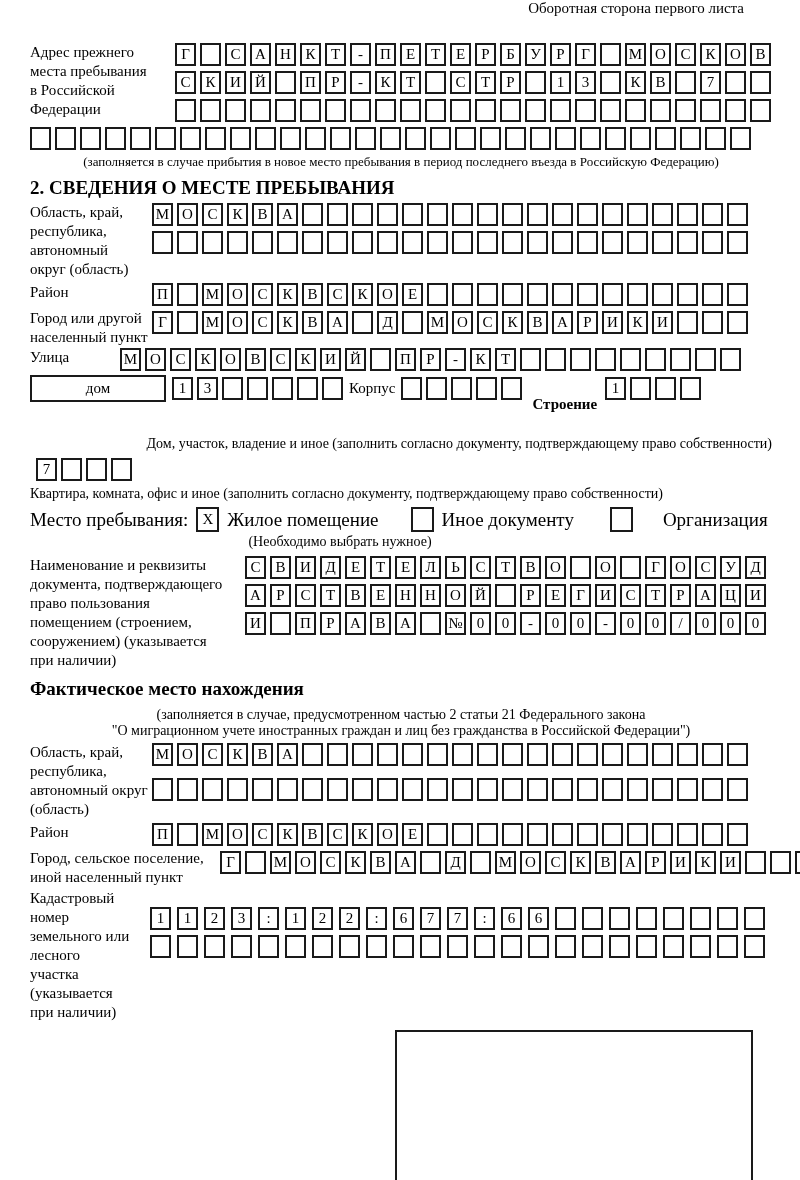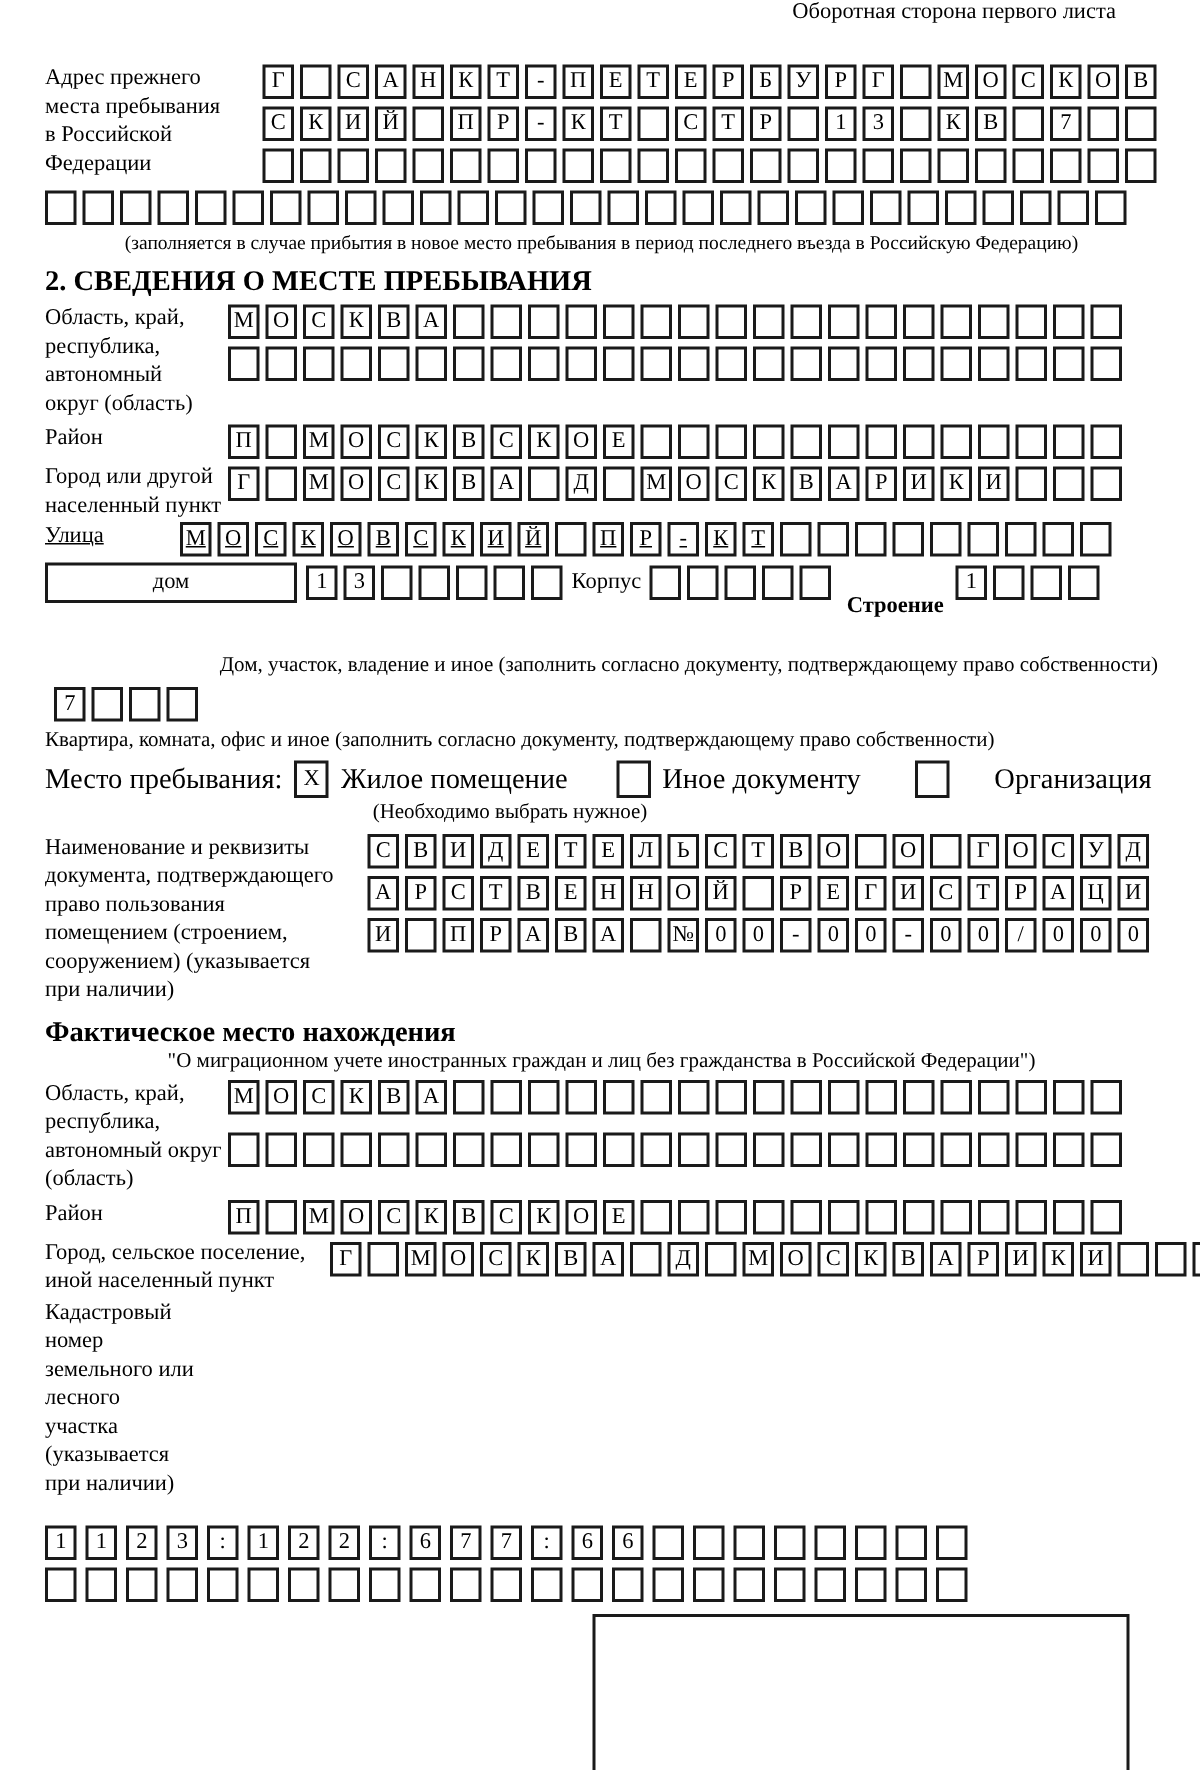--- a/index.html
+++ b/index.html
@@ -303,21 +303,21 @@
         <span class="cbox">Р</span>
         <span class="cbox">И</span>
         <span class="cbox">К</span>
         <span class="cbox">И</span>
         <span class="cbox"></span>
         <span class="cbox"></span>
         <span class="cbox"></span>
       </div>
   </div>
 
-  <div class="field" style="margin-top:1px;text-decoration:underline;">
+  <div class="field" style="margin-top:1px;">
     <div class="flabel w90">Улица</div>
     <div class="boxes">
         <span class="cbox">М</span>
         <span class="cbox">О</span>
         <span class="cbox">С</span>
         <span class="cbox">К</span>
         <span class="cbox">О</span>
         <span class="cbox">В</span>
         <span class="cbox">С</span>
         <span class="cbox">К</span>
@@ -335,21 +335,21 @@
         <span class="cbox"></span>
         <span class="cbox"></span>
         <span class="cbox"></span>
         <span class="cbox"></span>
         <span class="cbox"></span>
         <span class="cbox"></span>
       </div>
   </div>
 
   <div class="field" style="margin-top:4px;">
-    <div class="widefield" style="width:168px;justify-content:center;">
+    <div class="widefield" style="width:136px;justify-content:center;">
       <span>дом</span>
     </div>
     <div class="boxes" style="margin-left:6px; margin-top:2px;">
         <span class="cbox">1</span>
         <span class="cbox">3</span>
         <span class="cbox"></span>
         <span class="cbox"></span>
         <span class="cbox"></span>
         <span class="cbox"></span>
         <span class="cbox"></span>
@@ -467,20 +467,21 @@
           <span class="cbox">0</span>
           <span class="cbox">/</span>
           <span class="cbox">0</span>
           <span class="cbox">0</span>
           <span class="cbox">0</span>
         </div>
     </div>
   </div>
 
   <div class="sect-title" style="margin-top:8px;">Фактическое место нахождения</div>
+  <div class="note" style="margin-top:7px; font-size:14px;">(заполняется в случае, предусмотренном частью 2 статьи 21 Федерального закона</div>
   <div class="note" style="font-size:14px;">"О миграционном учете иностранных граждан и лиц без гражданства в Российской Федерации")</div>
 
   <div class="field" style="margin-top:4px;">
     <div class="flabel w122" style="min-height:78px;">Область, край,
 республика,
 автономный округ
 (область)</div>
     <div class="boxcol">
       <div class="boxes mb" style="margin-bottom:12px;">
           <span class="cbox">М</span>
@@ -591,21 +592,21 @@
         <span class="cbox">Р</span>
         <span class="cbox">И</span>
         <span class="cbox">К</span>
         <span class="cbox">И</span>
         <span class="cbox"></span>
         <span class="cbox"></span>
         <span class="cbox"></span>
       </div>
   </div>
 
-  <div class="field" style="margin-top:2px;flex-direction:column;">
+  <div class="field" style="margin-top:2px;">
     <div class="flabel w120" style="min-height:76px;">Кадастровый номер
 земельного или лесного
 участка (указывается
 при наличии)</div>
     <div class="boxcol kad" style="margin-top:18px;">
       <div class="boxes mb">
           <span class="cbox">1</span>
           <span class="cbox">1</span>
           <span class="cbox">2</span>
           <span class="cbox">3</span>

